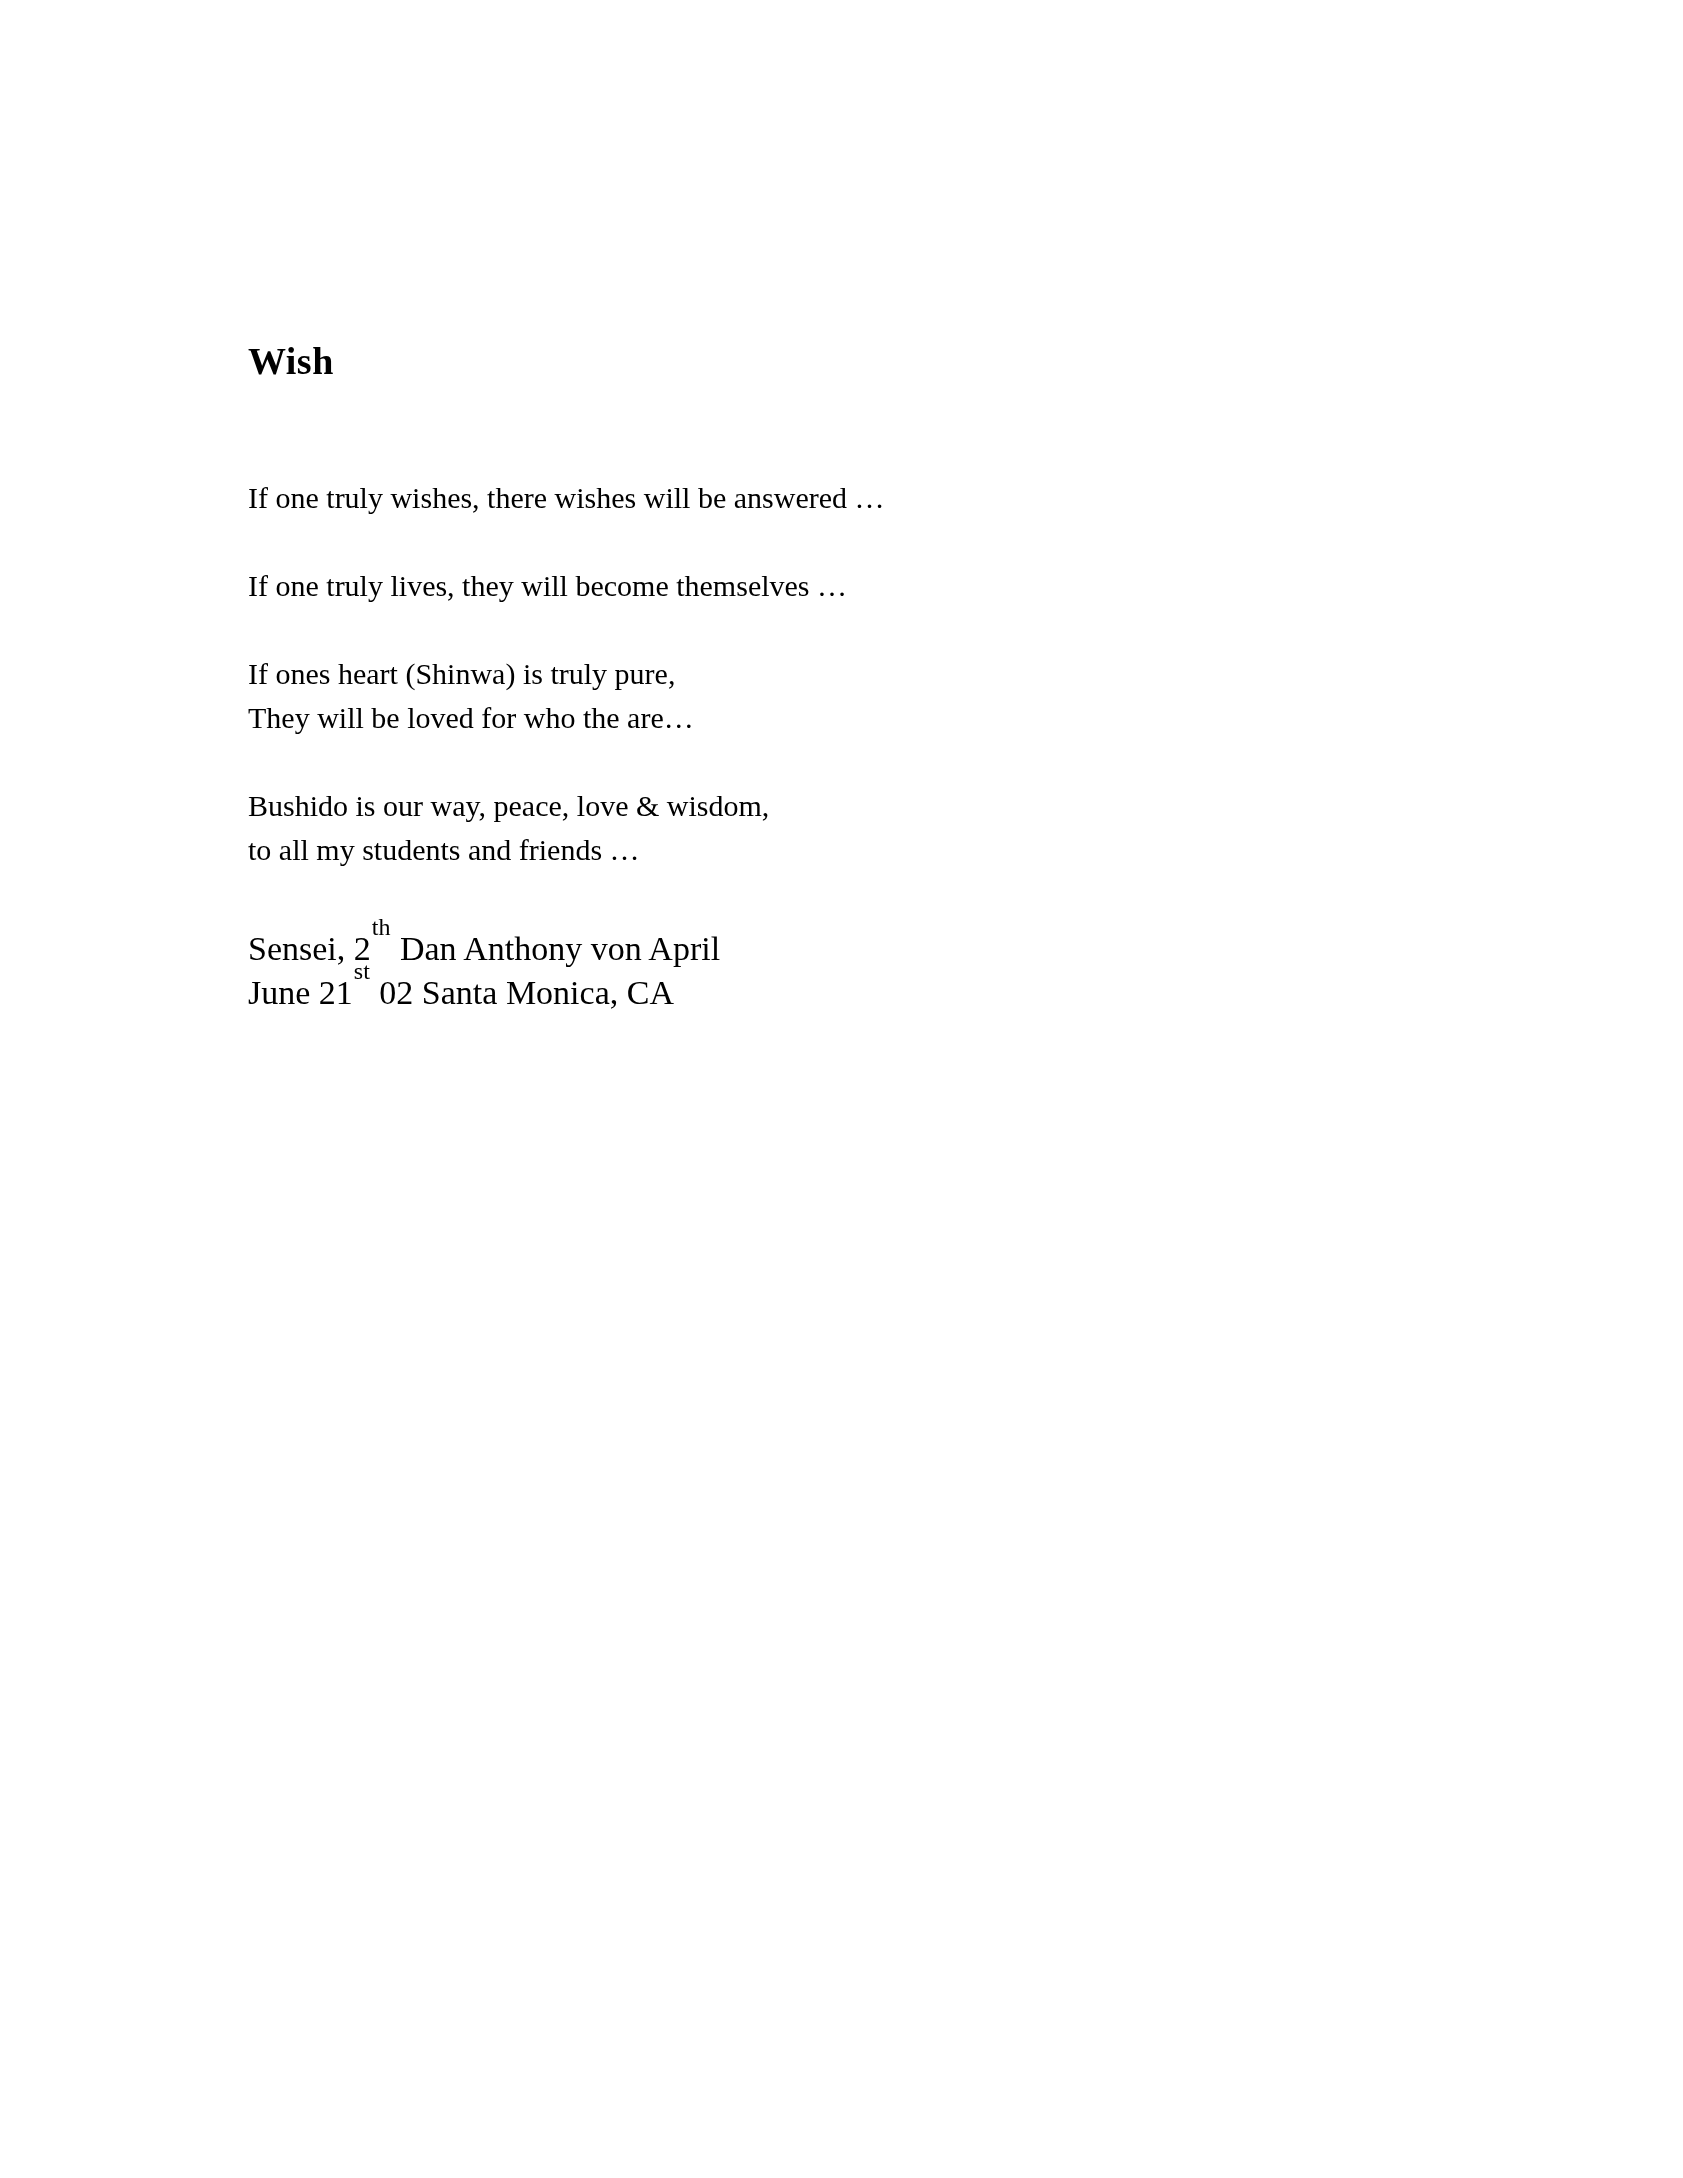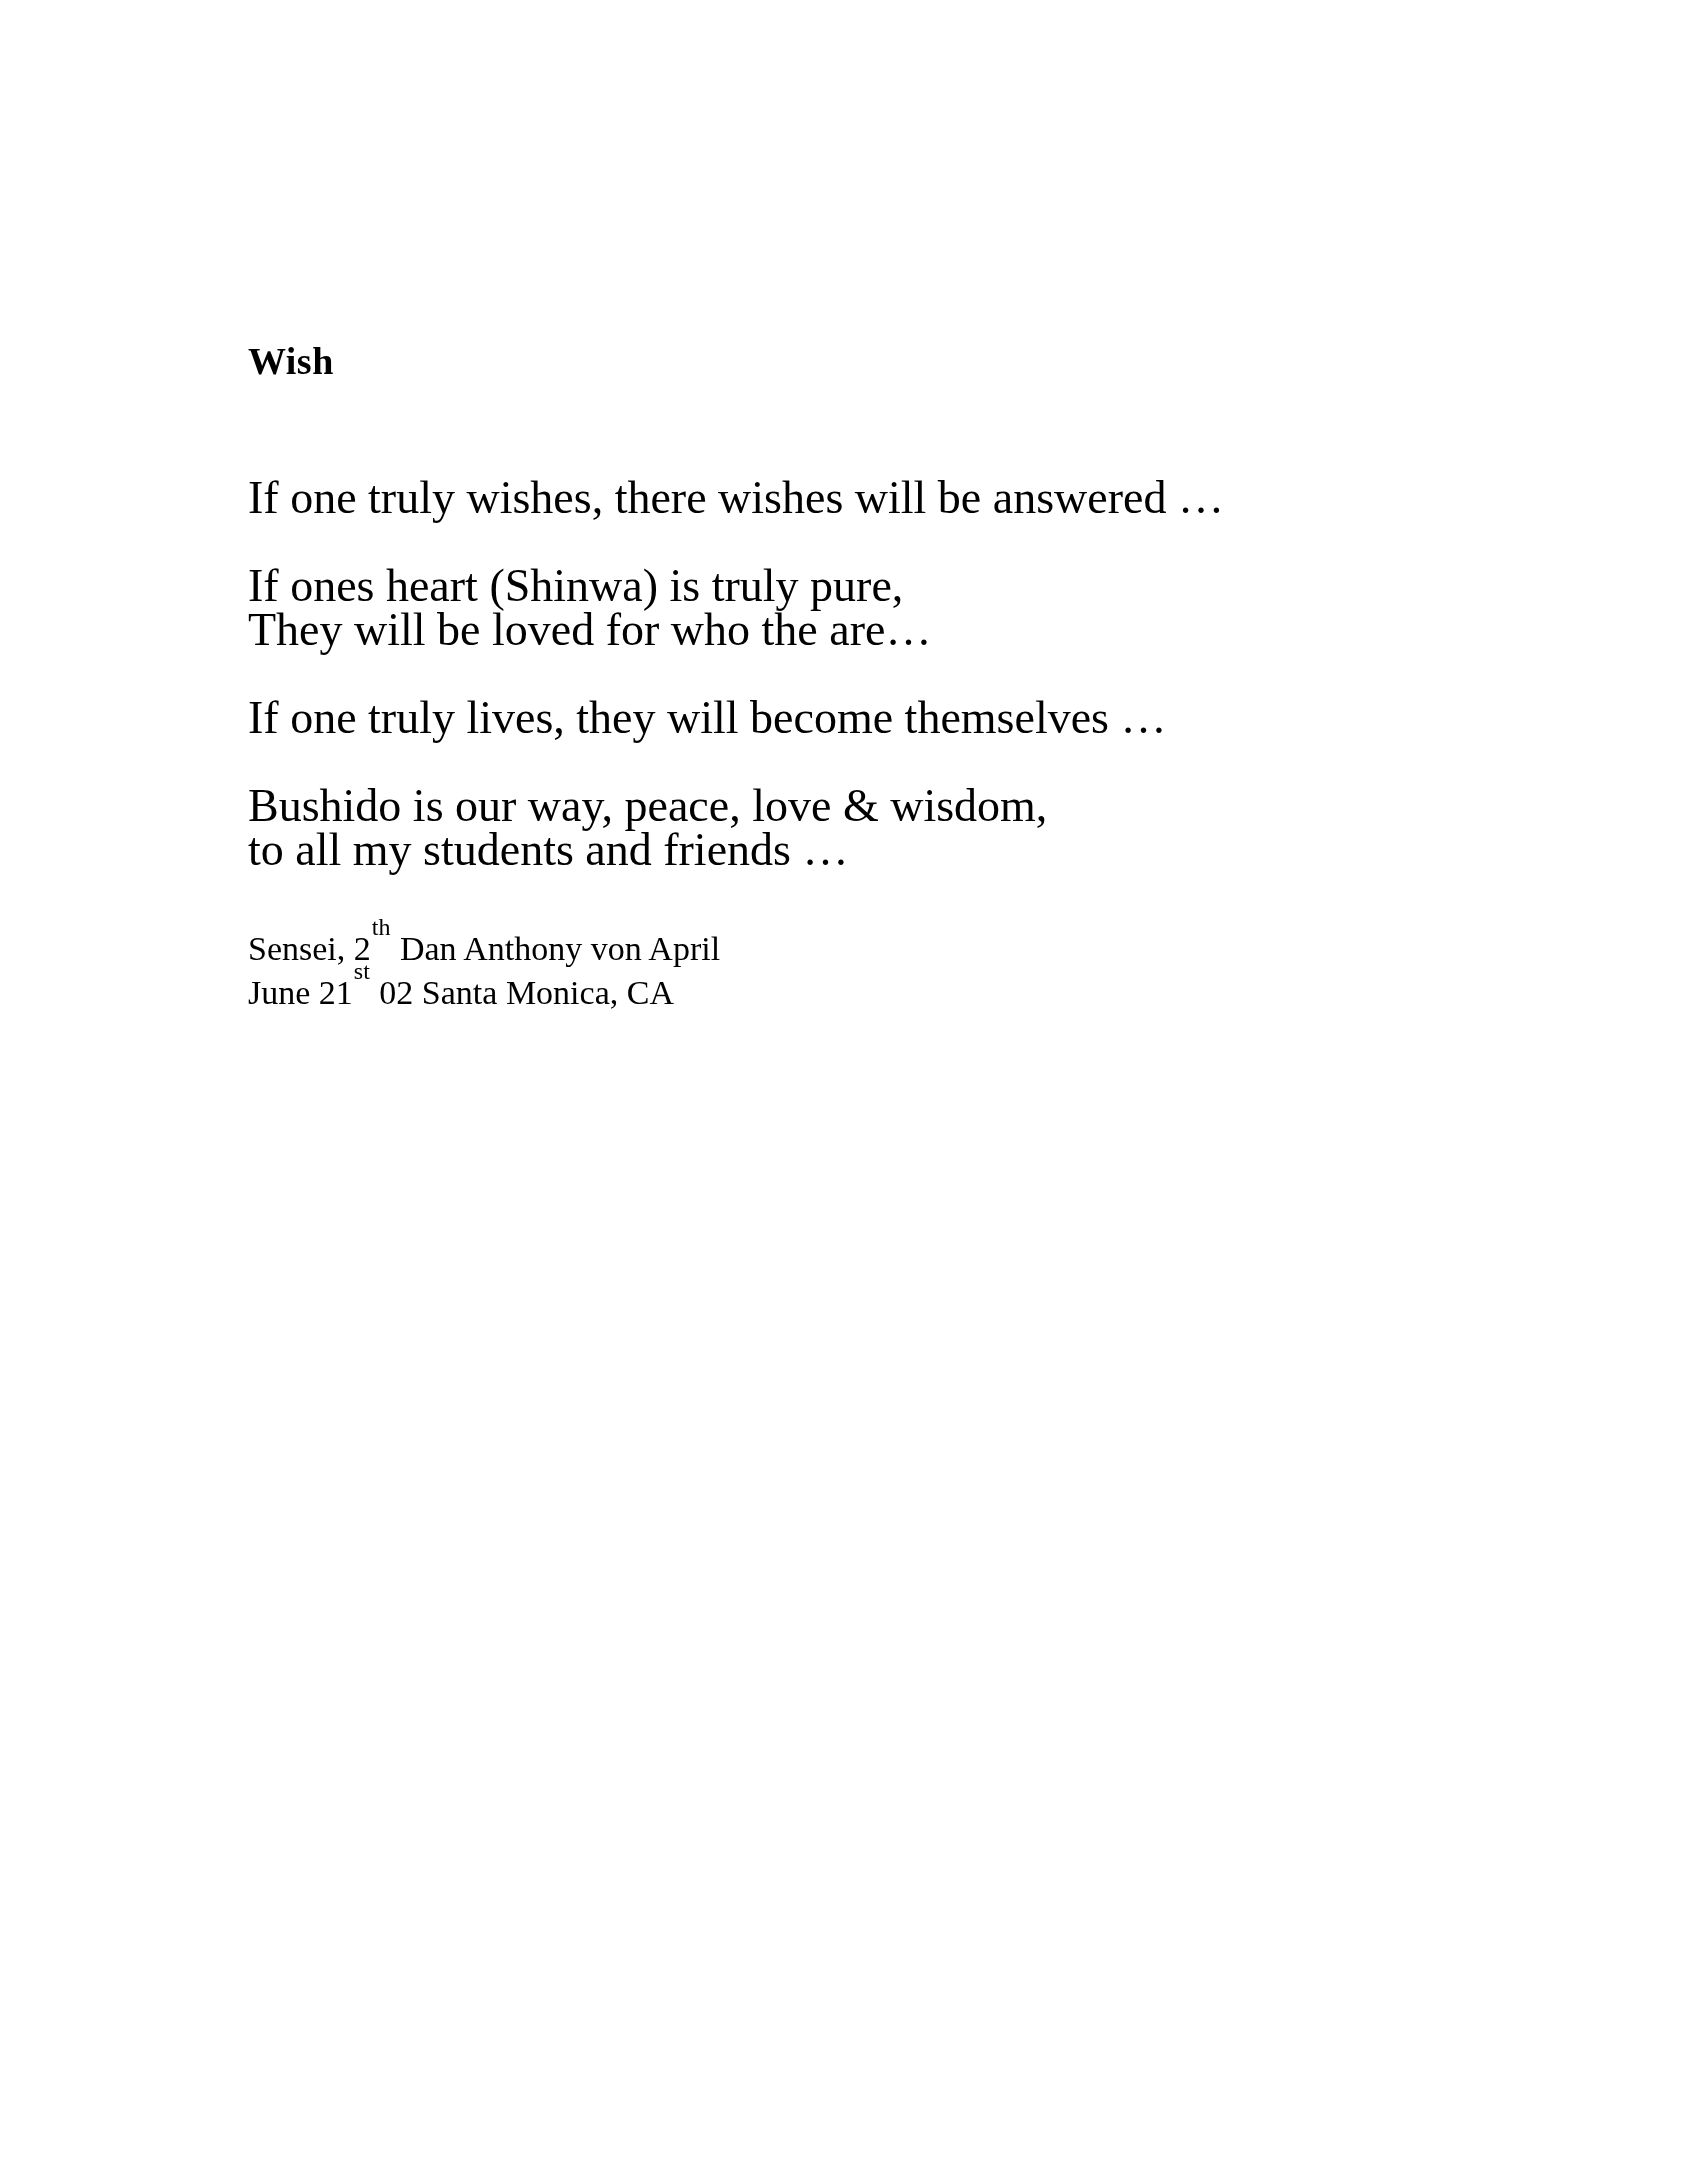--- a/index.html
+++ b/index.html
@@ -23,21 +23,21 @@
     width: 1188px;
   }
   .doc-title {
     font-size: 38px;
     font-weight: bold;
     line-height: 48px;
     margin: 0 0 91px 0;
     letter-spacing: 0.5px;
   }
   .stanza {
-    font-size: 46px;
+    font-size: 30px;
     line-height: 44px;
     margin: 0 0 44px 0;
   }
   .poem-line {
     white-space: pre-wrap;
   }
   .signature {
     font-size: 34px;
     line-height: 44px;
     margin-top: 55px;
@@ -59,26 +59,26 @@
 <div class="page">
   <div class="content">
 
     <h1 class="doc-title">Wish</h1>
 
     <div class="stanza">
       <div class="poem-line">If one truly wishes, there wishes will be answered …</div>
     </div>
 
     <div class="stanza">
-      <div class="poem-line">If ones heart (Shinwa) is truly pure,</div>
-      <div class="poem-line">They will be loved for who the are…</div>
+      <div class="poem-line">If one truly lives, they will become themselves …</div>
     </div>
 
     <div class="stanza">
-      <div class="poem-line">If one truly lives, they will become themselves …</div>
+      <div class="poem-line">If ones heart (Shinwa) is truly pure,</div>
+      <div class="poem-line">They will be loved for who the are…</div>
     </div>
 
 
     <div class="stanza">
       <div class="poem-line">Bushido is our way, peace, love &amp; wisdom,</div>
       <div class="poem-line">to all my students and friends …</div>
     </div>
 
     <div class="signature">
       <div class="sig-line"><span>Sensei, 2</span><sup class="ordinal">th</sup><span> Dan Anthony von April</span></div>

